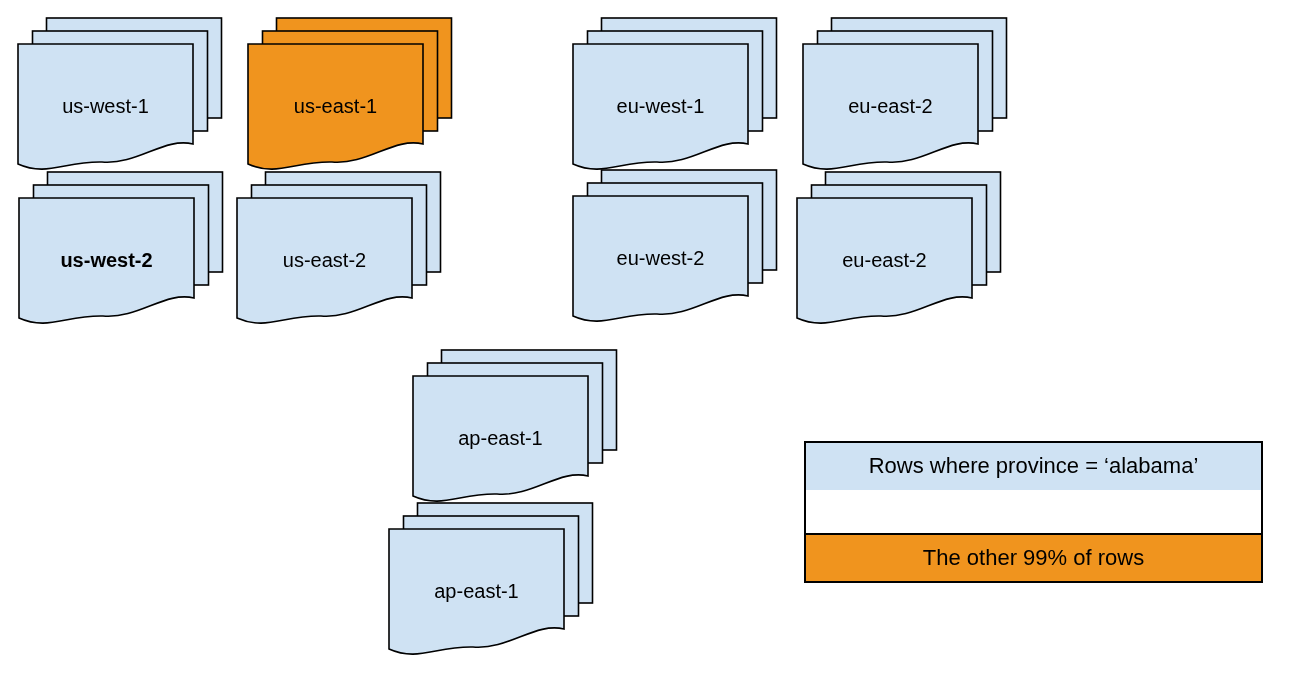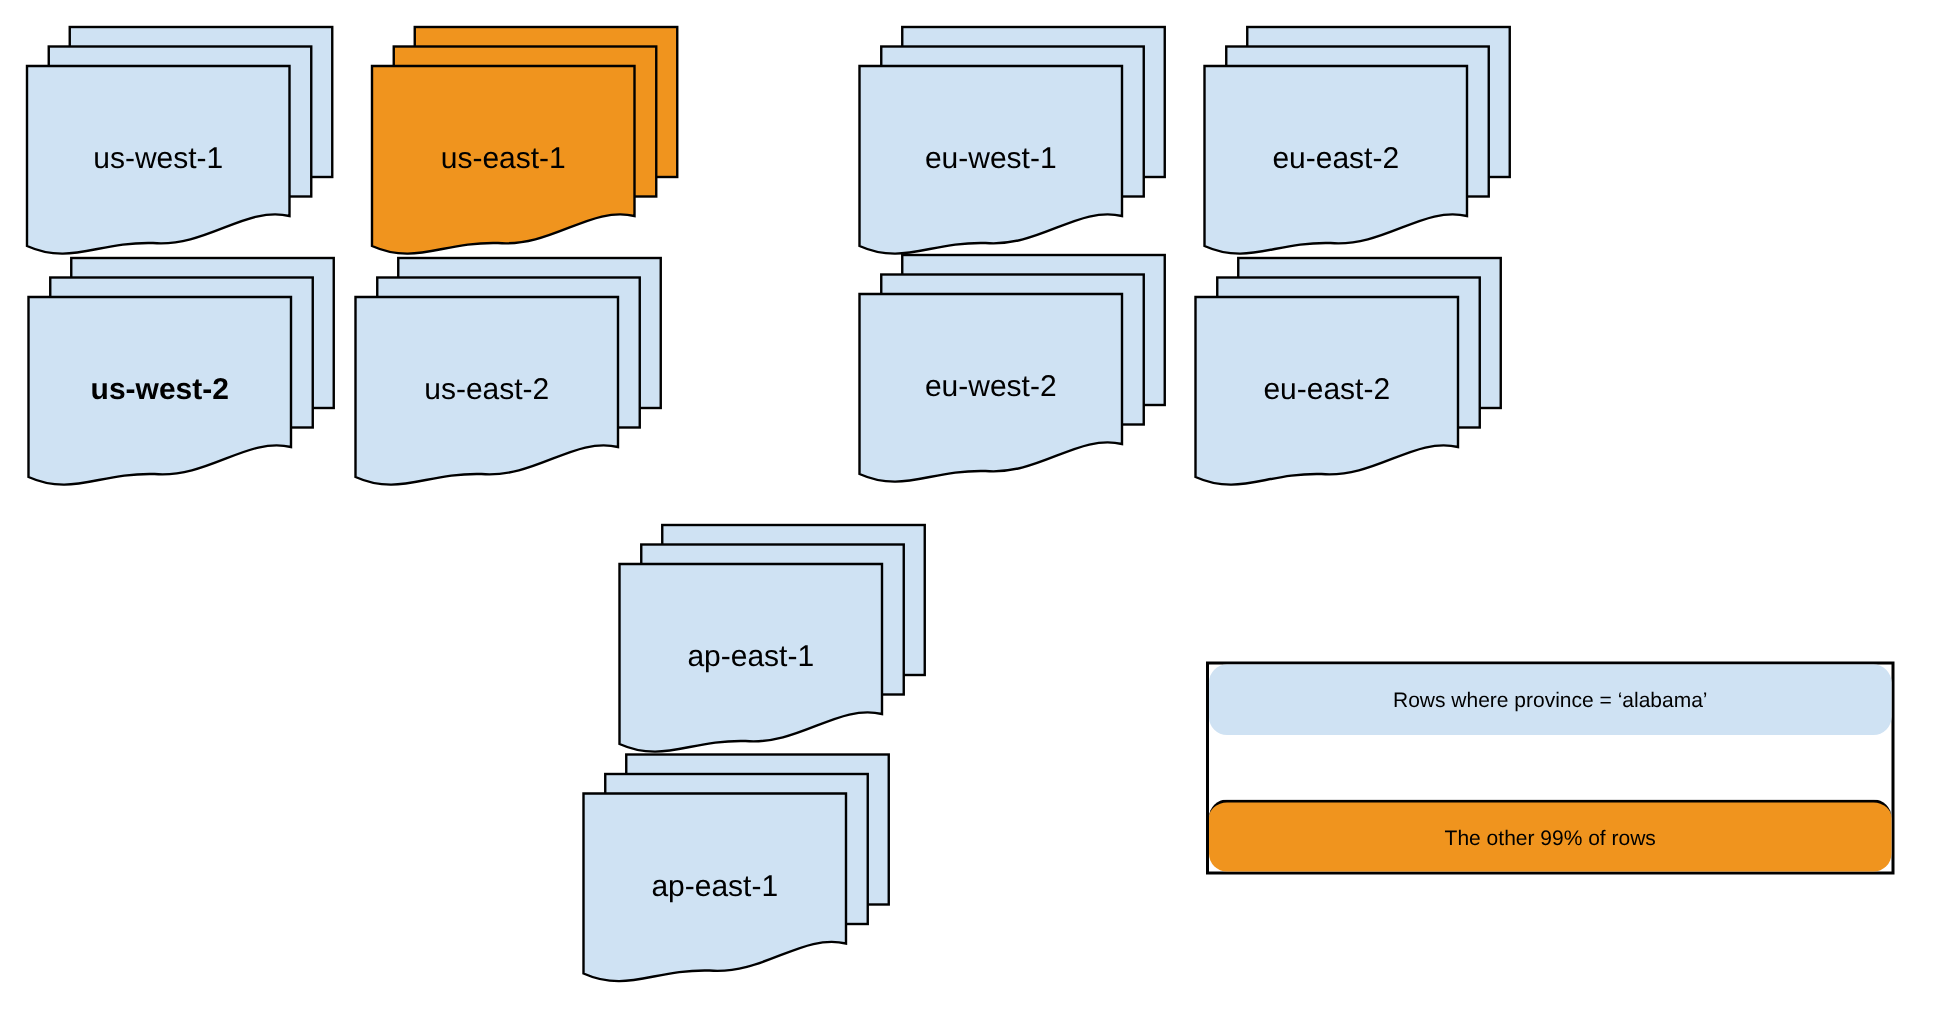--- a/index.html
+++ b/index.html
@@ -49,24 +49,23 @@
     border: 2px solid #000000;
     box-sizing: border-box;
     display: flex;
     flex-direction: column;
   }
   .legend-row {
     flex: 1 1 0;
     display: flex;
     align-items: center;
     justify-content: center;
-    font-size: 14px;
+    font-size: 22px;
     color: #000000;
     white-space: nowrap;
-    border-radius: 12px;
   }
   .legend-row + .legend-row {
     border-top: 2px solid #000000;
     margin-top: 43px;
   }
 </style>
 </head>
 <body>
 
 <div class="canvas">

